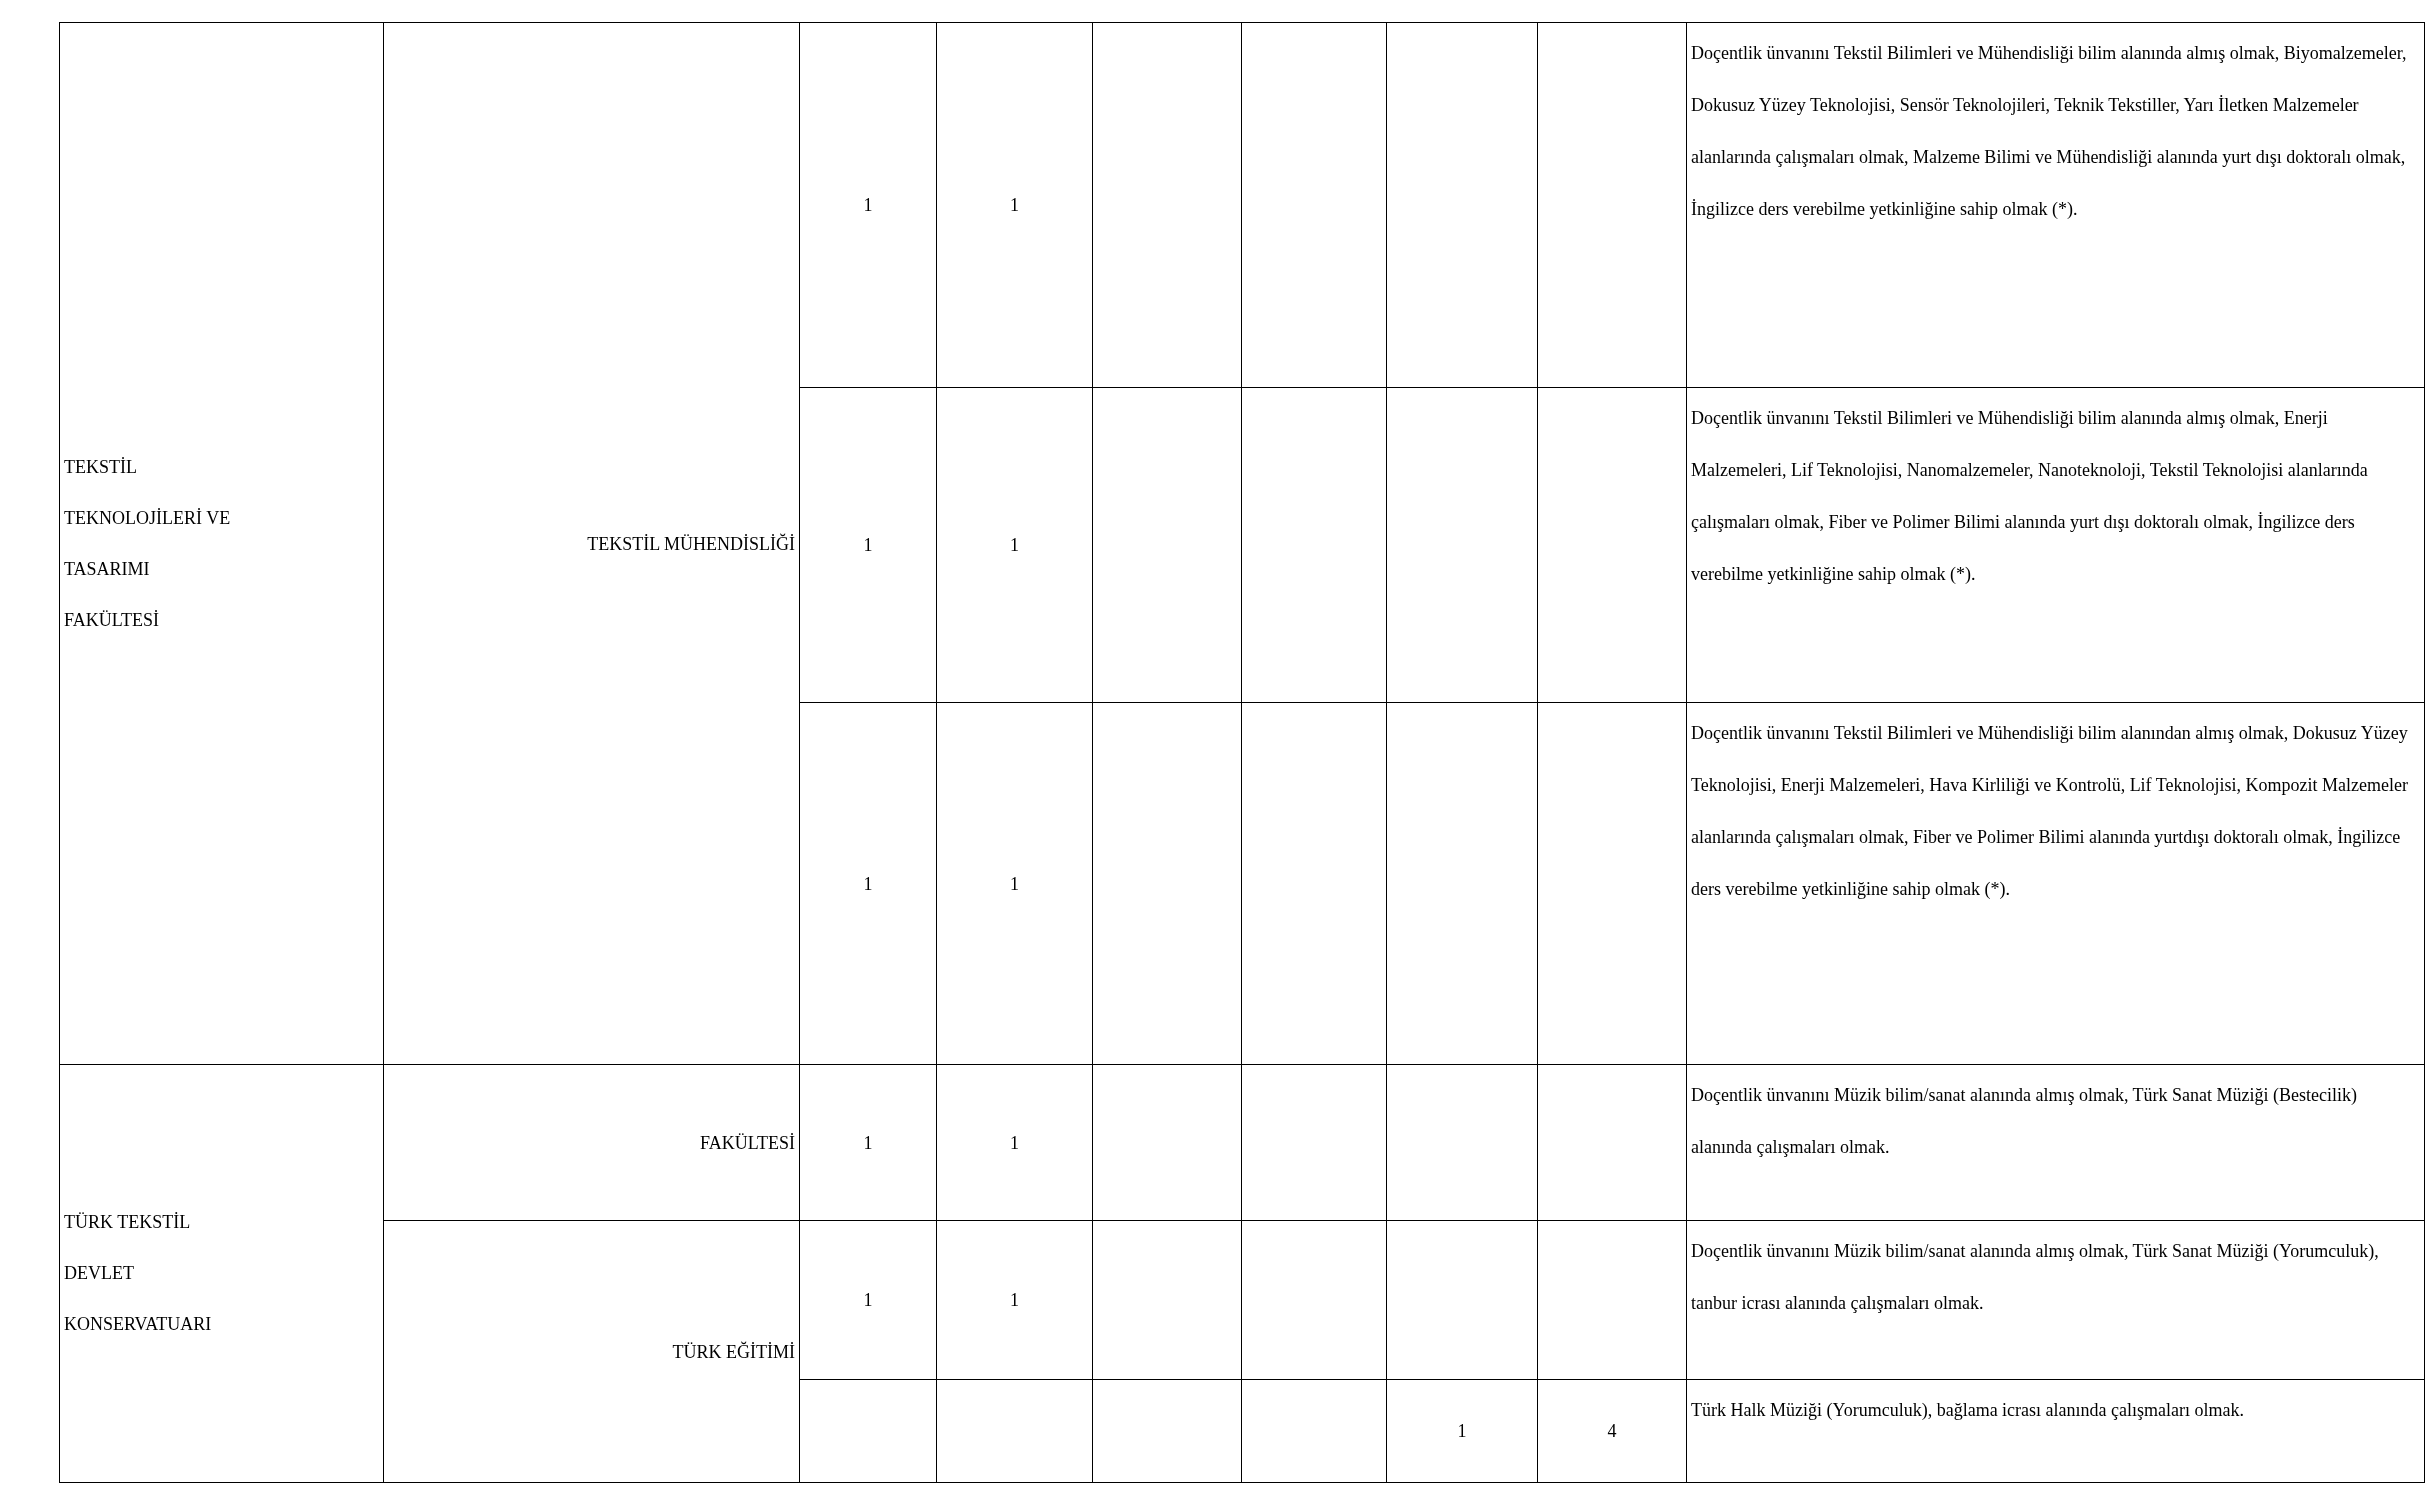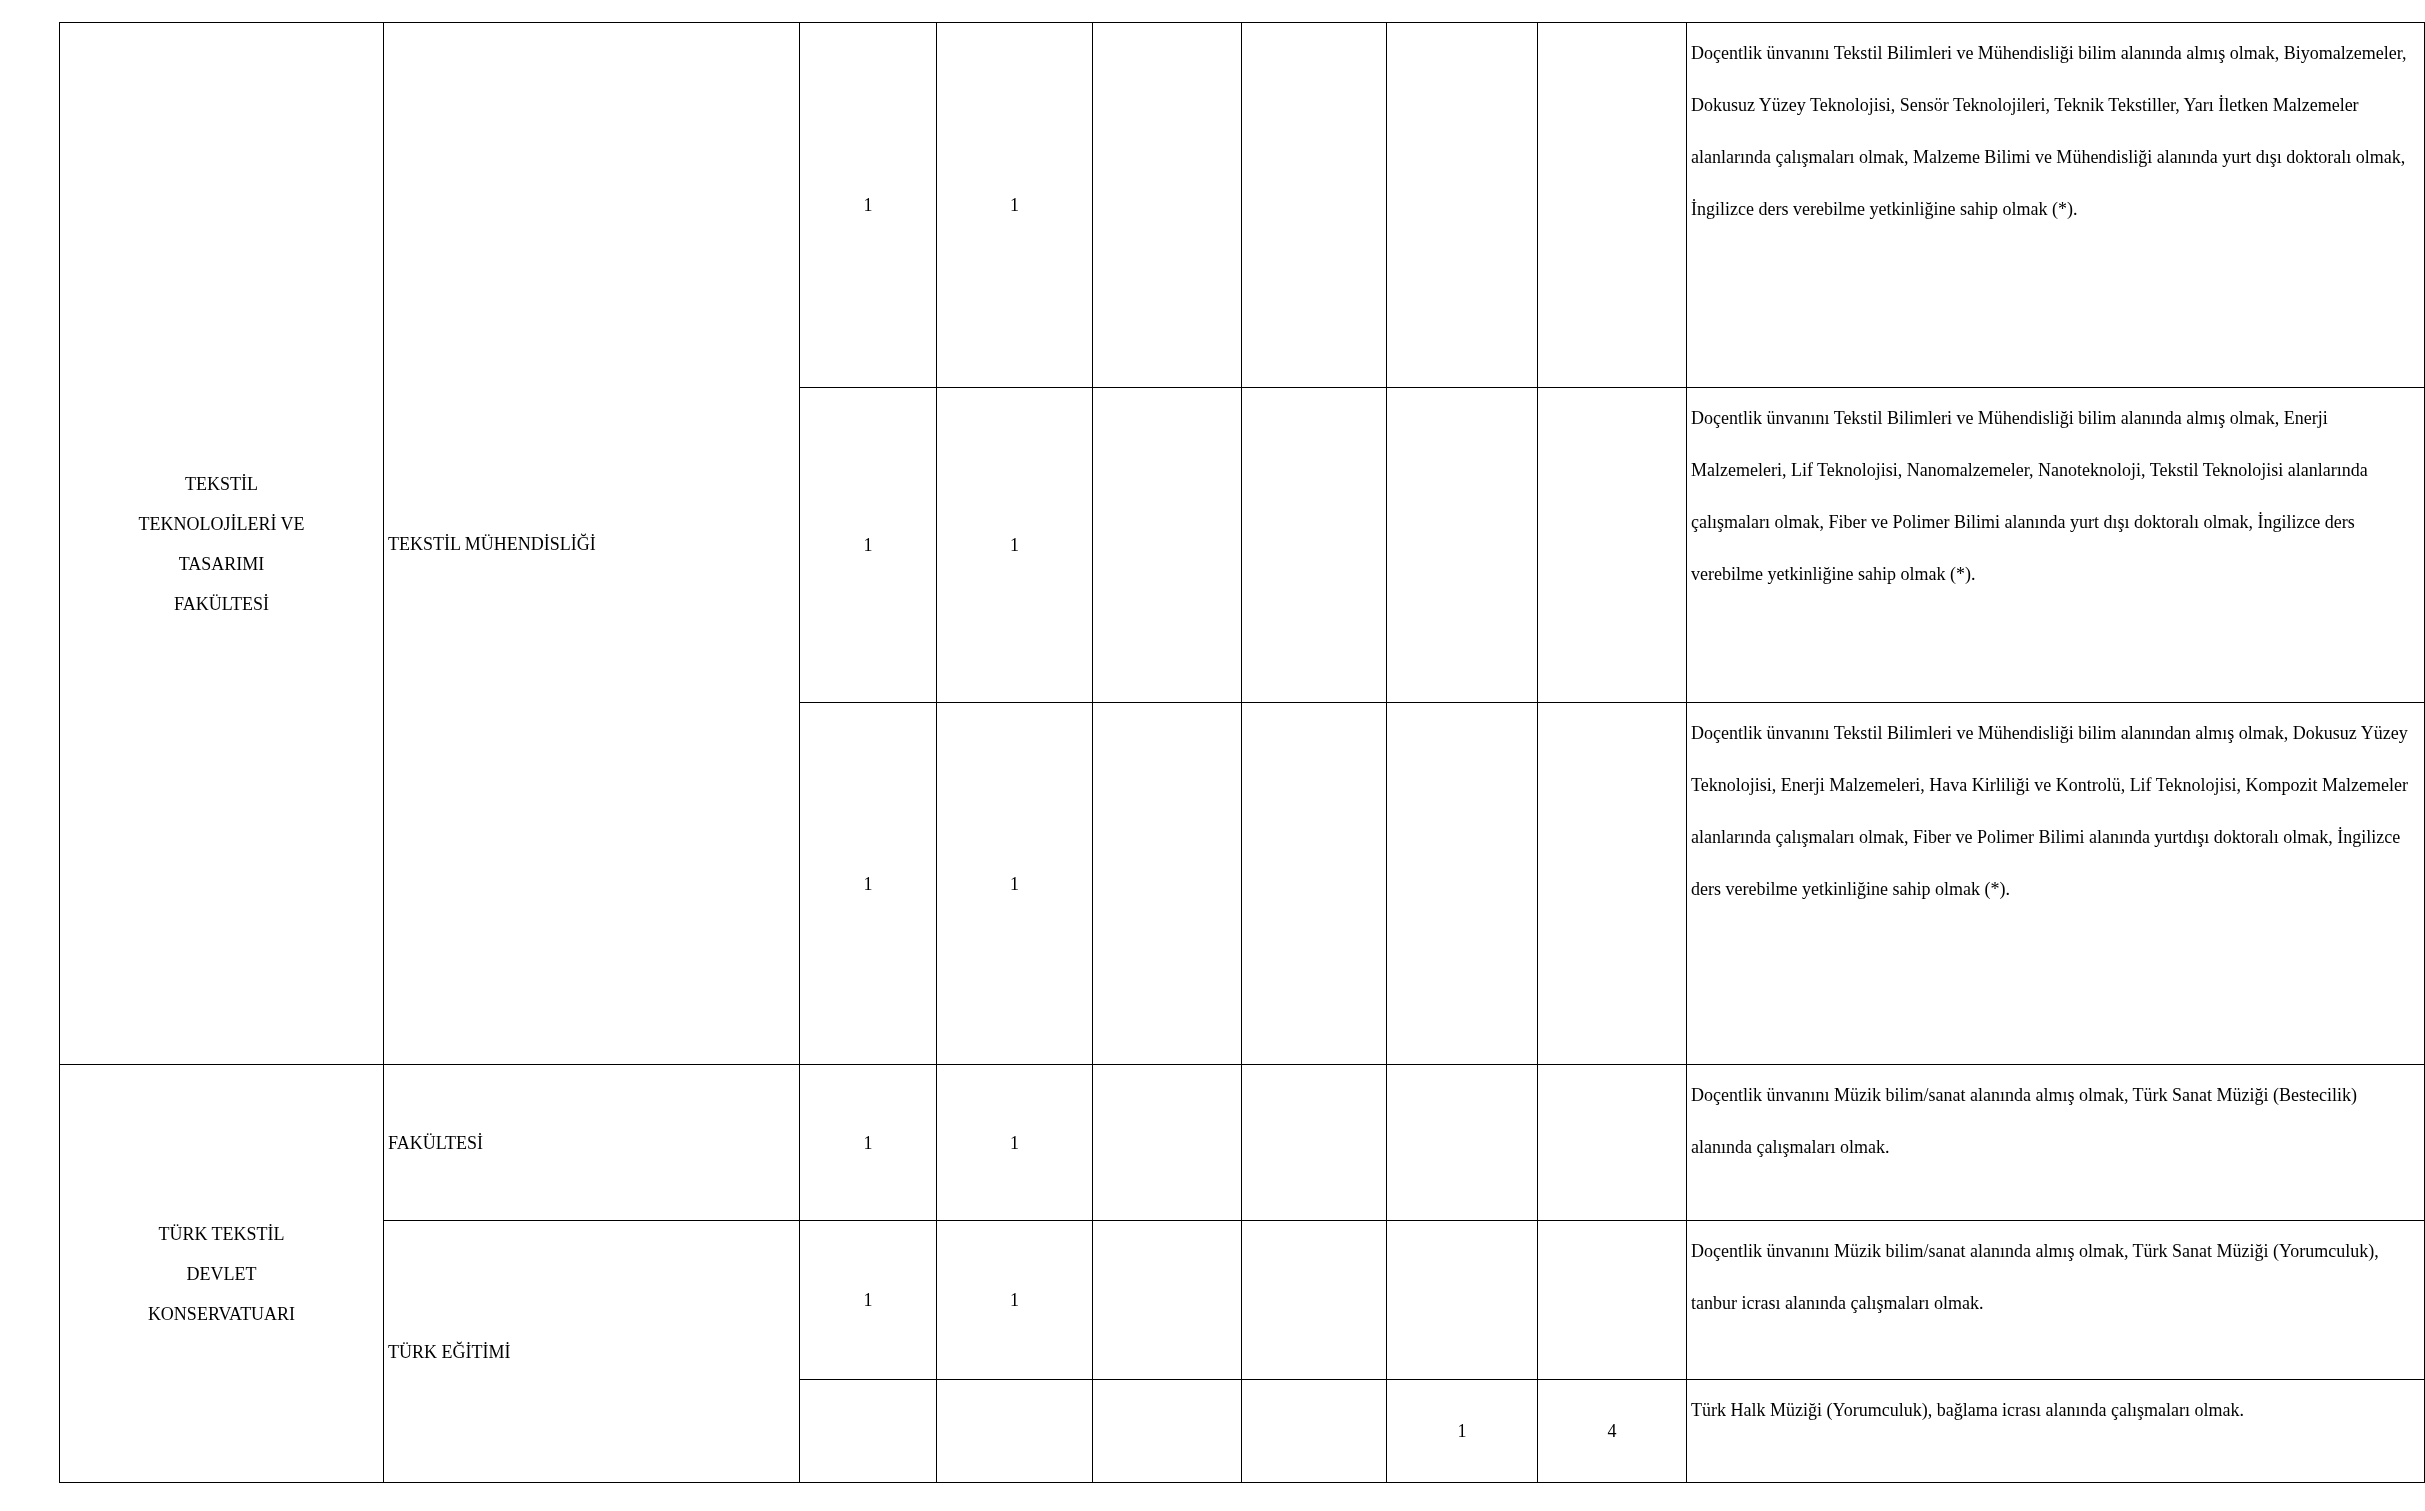--- a/index.html
+++ b/index.html
@@ -17,28 +17,27 @@
     table-layout: fixed;
     margin: 22px 0 0 59px;
   }
   table.positions-table td {
     border: 1.6px solid #000000;
     font-size: 18px;
     padding: 4px;
     overflow: hidden;
   }
   td.faculty {
-    text-align: center;
     vertical-align: middle;
     white-space: pre-line;
-    line-height: 40px;
+    line-height: 51px;
     padding: 0 6.3px;
   }
   td.dept {
-    text-align: left;
+    text-align: right;
     vertical-align: middle;
     line-height: 50px;
     padding: 0 4.7px;
   }
   td.num {
     text-align: center;
     vertical-align: middle;
     line-height: 50px;
   }
   td.desc {

